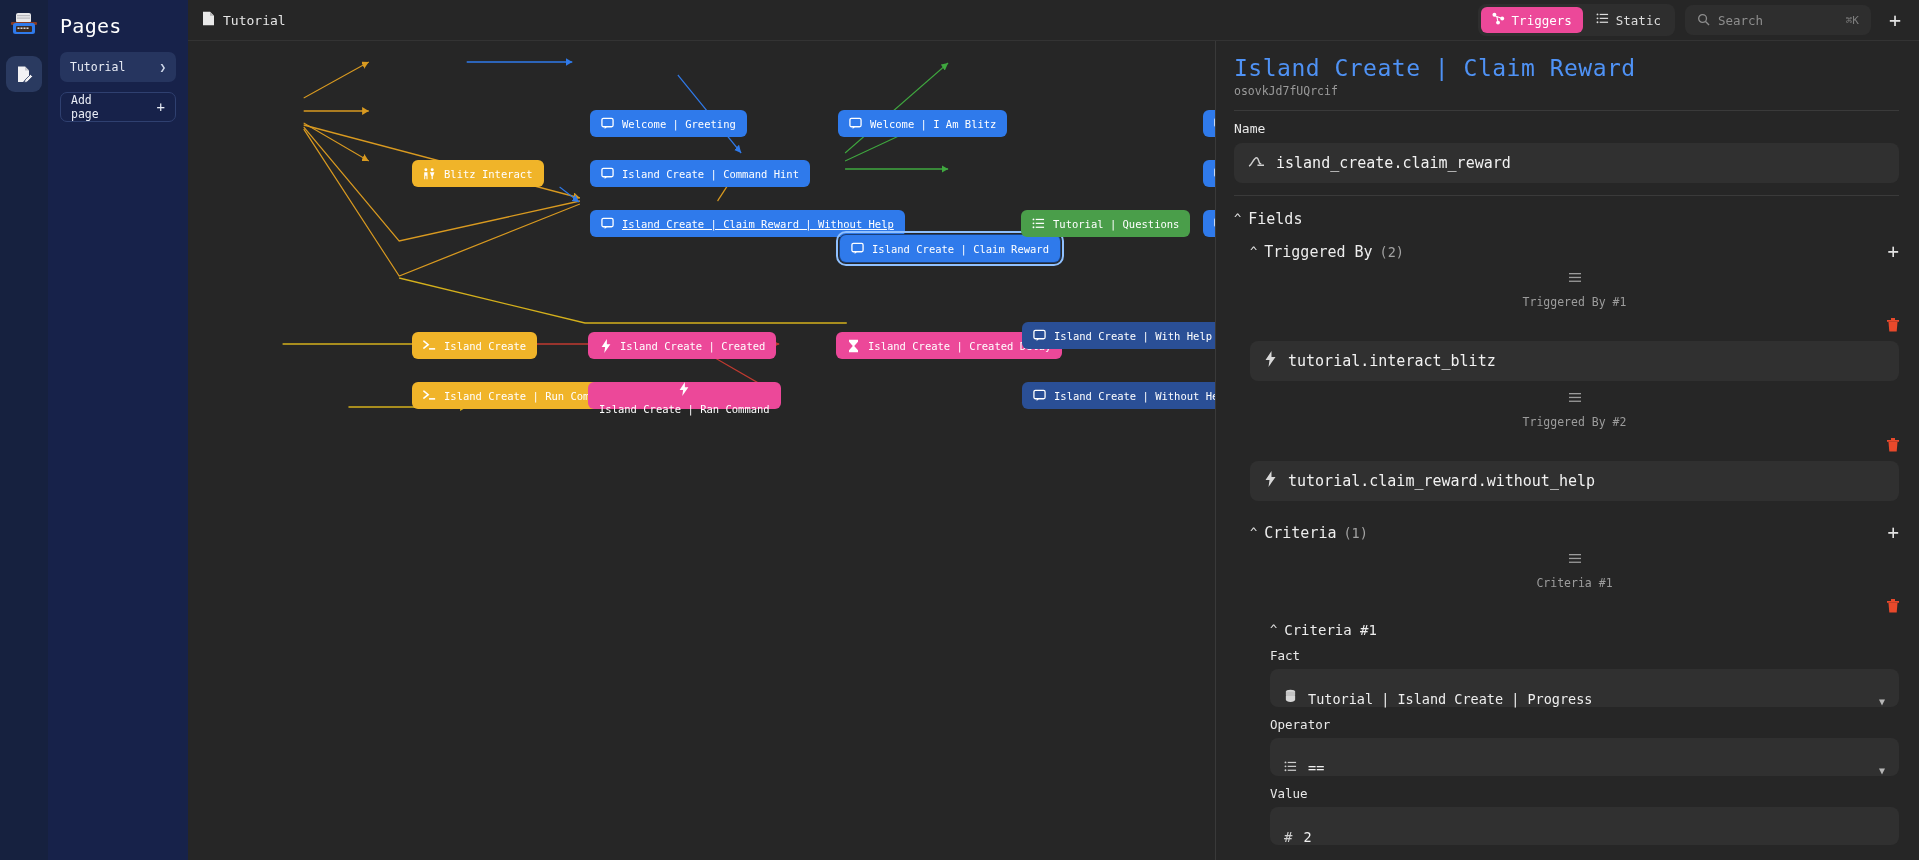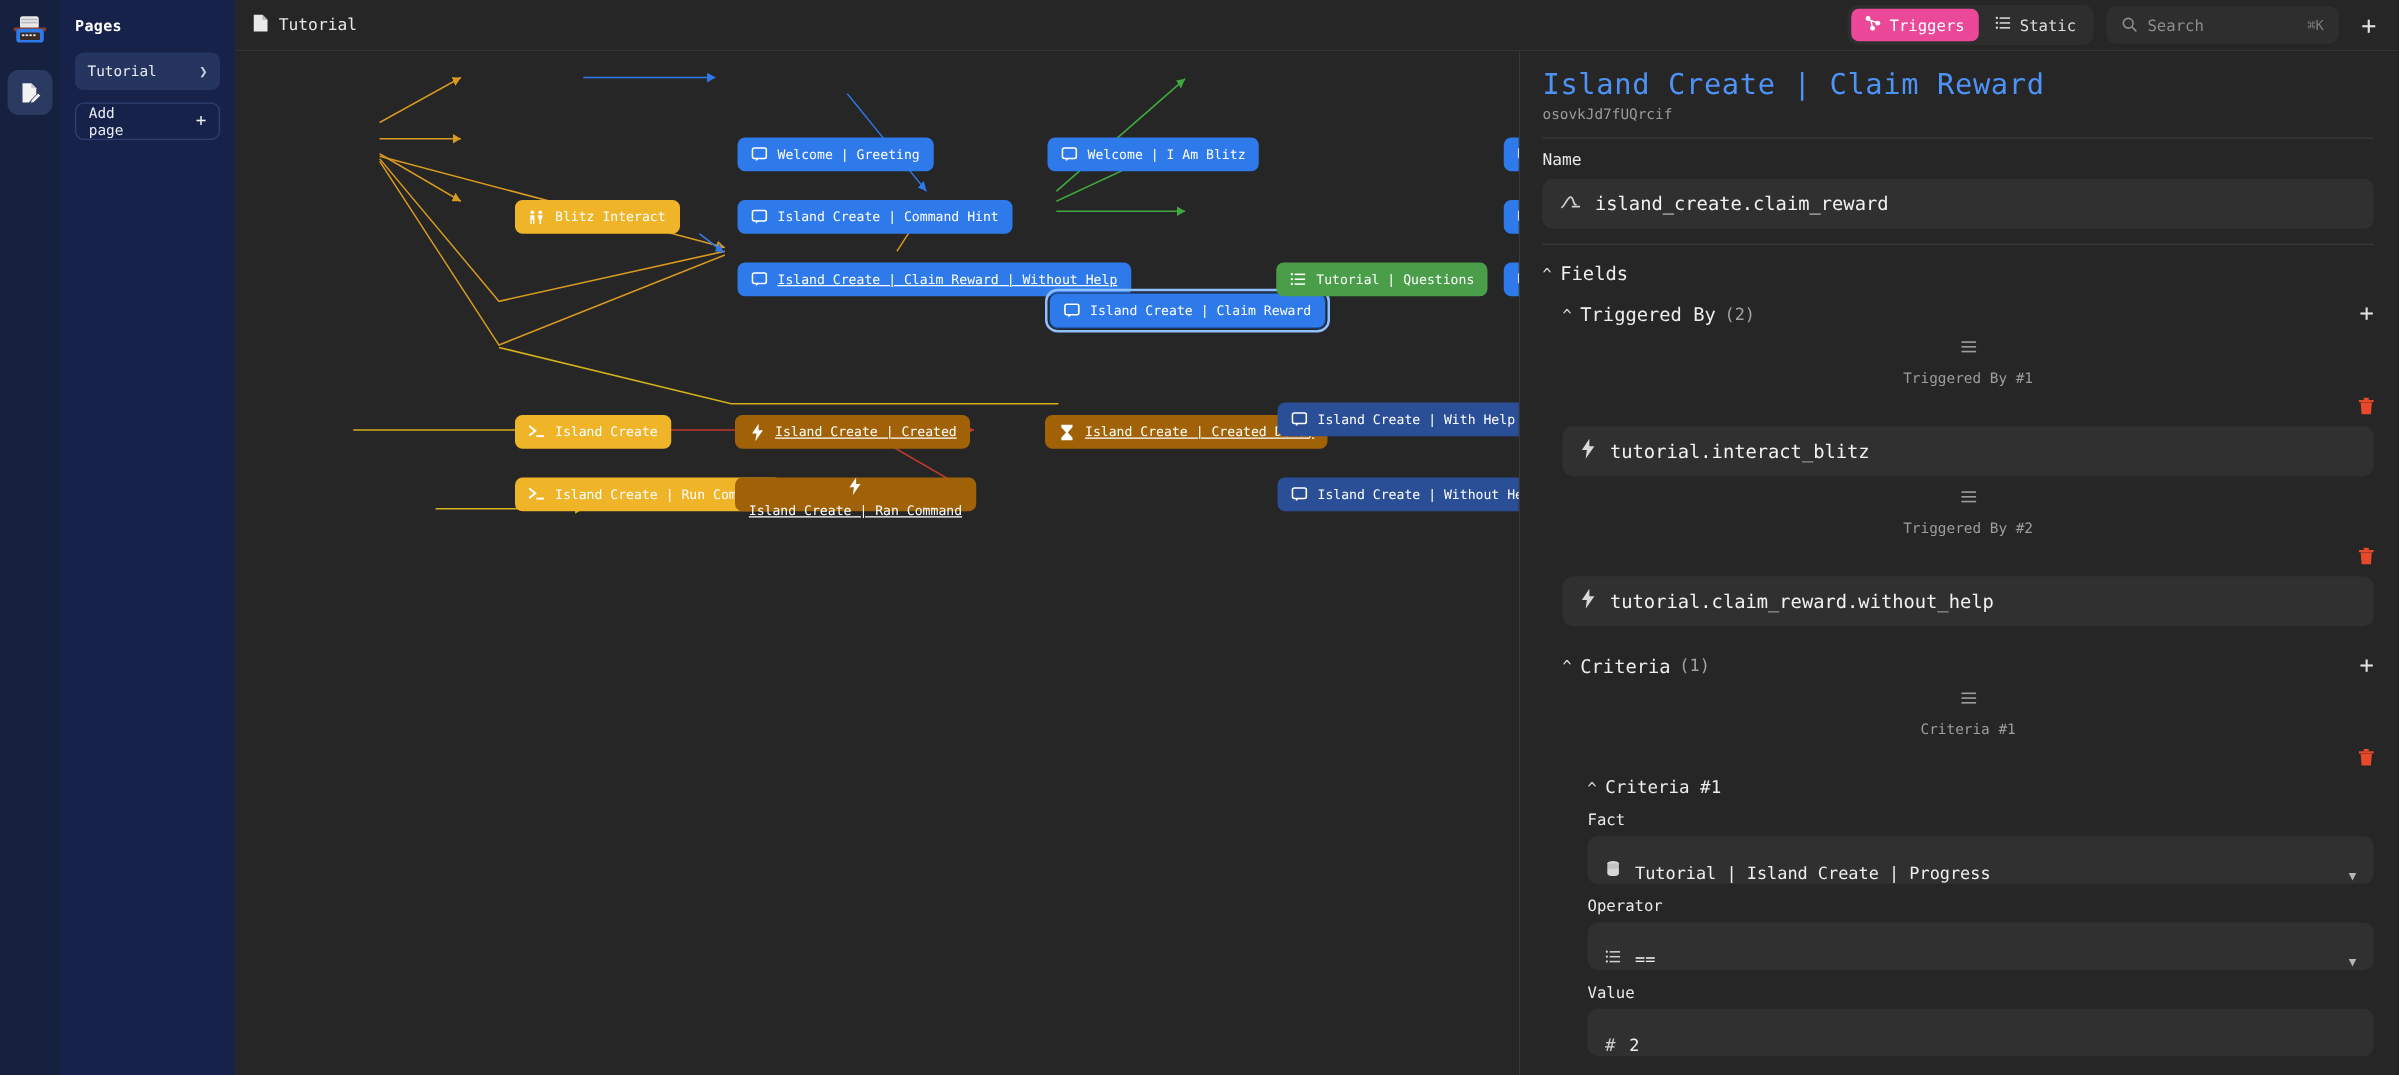--- a/index.html
+++ b/index.html
@@ -22,21 +22,21 @@
     width: 36px; height: 36px; border-radius: 9px; background: #2a3a60;
     display: flex; align-items: center; justify-content: center;
   }
 
   
   .sidebar {
     width: 140px; flex: 0 0 140px; background: #17224a;
     padding: 14px 12px;
   }
   .sidebar-title {
-    color: #ffffff; font-size: 12px; font-weight: bold;
+    color: #ffffff; font-size: 20px; font-weight: normal;
     margin-bottom: 14px; letter-spacing: .3px;
   }
   .page-item {
     height: 30px; border-radius: 7px; background: #26355f;
     display: flex; align-items: center; justify-content: space-between;
     padding: 0 10px; color: #e8ecf5; font-size: 11.5px; margin-bottom: 10px;
   }
   .page-add {
     height: 30px; border-radius: 7px; border: 1px solid #2f4070; background: transparent;
     display: flex; align-items: center; justify-content: space-between;
@@ -84,21 +84,21 @@
   .canvas svg.edges { position: absolute; inset: 0; width: 100%; height: 100%; }
 
   .node {
     position: absolute; display: flex; align-items: center; gap: 8px;
     height: 27px; padding: 0 11px; border-radius: 6px;
     font-size: 10.5px; color: #ffffff; white-space: nowrap;
   }
   .node .nicon { display:flex; align-items:center; justify-content:center; width:13px; height:13px; flex:0 0 13px; }
   .node.blue   { background: #2f7aeb; }
   .node.amber  { background: #f0b429; color: #ffffff; }
-  .node.red    { background: #a16207; text-decoration: underline; }
+  .node.red    { background: #ec4899; }
   .node.green  { background: #4a9e4a; }
   .node.darkblue { background: #2a4f96; }
   .node.selected {
     background: #2f7aeb; outline: 2px solid #8fc0ff; outline-offset: 2px;
     box-shadow: 0 0 0 1px #1b3f7a;
   }
 
   
   .inspector {
     width: 704px; flex: 0 0 704px; background: #262626;

